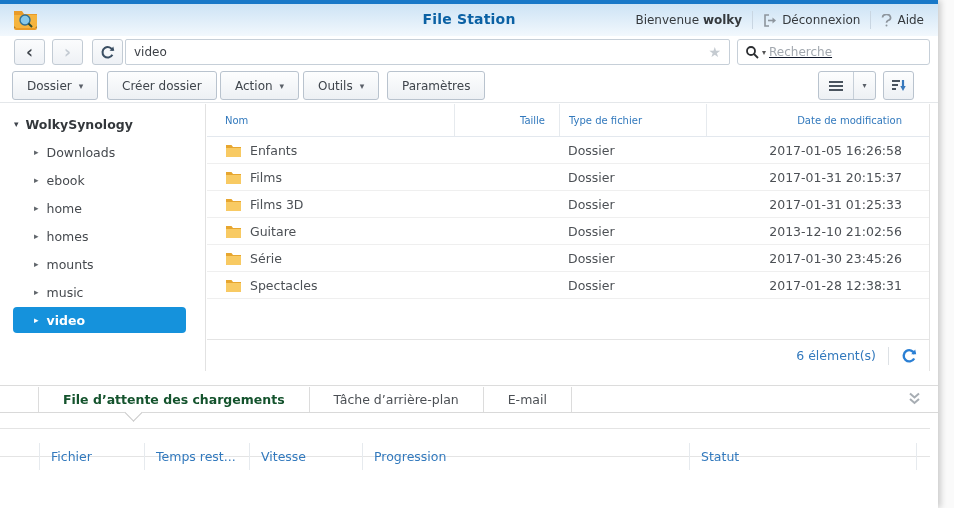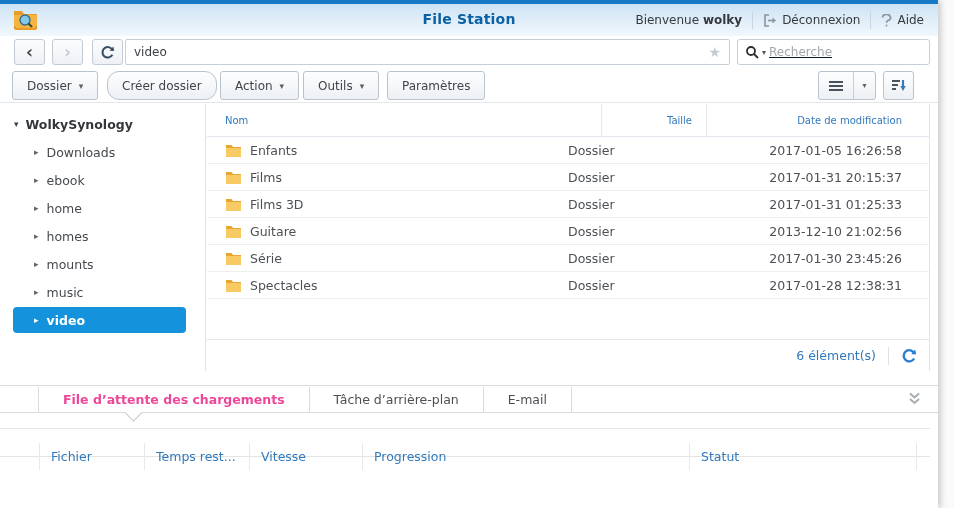--- a/index.html
+++ b/index.html
@@ -80,21 +80,21 @@
                display:flex; align-items:center; justify-content:flex-end; gap:12px; padding-right:12px; }
   .count { color:#3279bd; font-size:12.5px; }
   .st-sep { width:1px; height:18px; background:#dde1e5; }
 
   
   .panel { position:absolute; left:0; top:385px; width:100%; height:123px; background:#fff; border-top:1px solid #dcdcdc; }
   .tabrow { position:absolute; left:0; top:0; width:100%; height:27px; border-bottom:1px solid #d9d9d9; display:flex; align-items:center; }
   .tab-spacer { width:38px; }
   .tab-sep { width:1px; height:25px; background:#dcdcdc; }
   .tab { padding:0 24px; font-size:12.5px; color:#4c5055; height:27px; display:flex; align-items:center; cursor:pointer; }
-  .tab.active { color:#ec4899; font-weight:bold; }
+  .tab.active { color:#14532d; font-weight:bold; }
   .notch { position:absolute; left:127px; top:20px; width:13px; height:13px; background:#fff;
            border-right:1px solid #c9c9c9; border-bottom:1px solid #c9c9c9; transform:rotate(45deg); z-index:4; }
   .collapse { position:absolute; right:16px; top:5px; cursor:pointer; }
   .qhead { position:absolute; left:0; top:42px; width:930px; height:29px; border-top:1px solid #e4e4e4; border-bottom:1px solid #e4e4e4;
            display:flex; align-items:center; font-size:12.5px; color:#3279bd; }
   .qh { height:100%; display:flex; align-items:center; padding-left:11px; border-right:1px solid #e6eaee; cursor:pointer;margin-top:28px; }
   .qh.c0 { width:40px; padding-left:0; }
   .qh.c1 { width:105px; }
   .qh.c2 { width:105px; }
   .qh.c3 { width:113px; }
@@ -180,21 +180,21 @@
       <span class="search-caret">▾</span>
       <input type="text" placeholder="Recherche" style="">
     </div>
   </div>
 
   <div class="toolbar">
     <div class="tbtn" style="left:12px;">
       <span>Dossier</span>
           <span class="caret">▾</span>
     </div>
-    <div class="tbtn" style="left:107px;border-radius:12px;">
+    <div class="tbtn" style="left:107px;">
       <span>Créer dossier</span>
     </div>
     <div class="tbtn" style="left:220px;">
       <span>Action</span>
           <span class="caret">▾</span>
     </div>
     <div class="tbtn" style="left:303px;">
       <span>Outils</span>
           <span class="caret">▾</span>
     </div>
@@ -261,20 +261,21 @@
       <div class="tree-item selected">
         <span class="tri">▸</span>
         <span>video</span>
       </div>
     </div>
 
     <div class="main">
       <div class="ftable-head">
         <div class="fh nom">Nom</div>
         <div class="fh taille">Taille</div>
+        <div class="fh type">Type de fichier</div>
         <div class="fh date">Date de modification</div>
       </div>
 
       <div class="frow">
         <div class="fc nom">
               <span>
                 <svg width="17" height="14" viewBox="0 0 17 14">
                   <path d="M1 2 h5.5 l1.5 2 H16 v9 a1 1 0 0 1 -1 1 H2 a1 1 0 0 1 -1 -1 z" fill="#e7a62f"></path>
                   <path d="M1 5 h15 v8 a1 1 0 0 1 -1 1 H2 a1 1 0 0 1 -1 -1 z" fill="#f8ca63"></path>
                 </svg>

